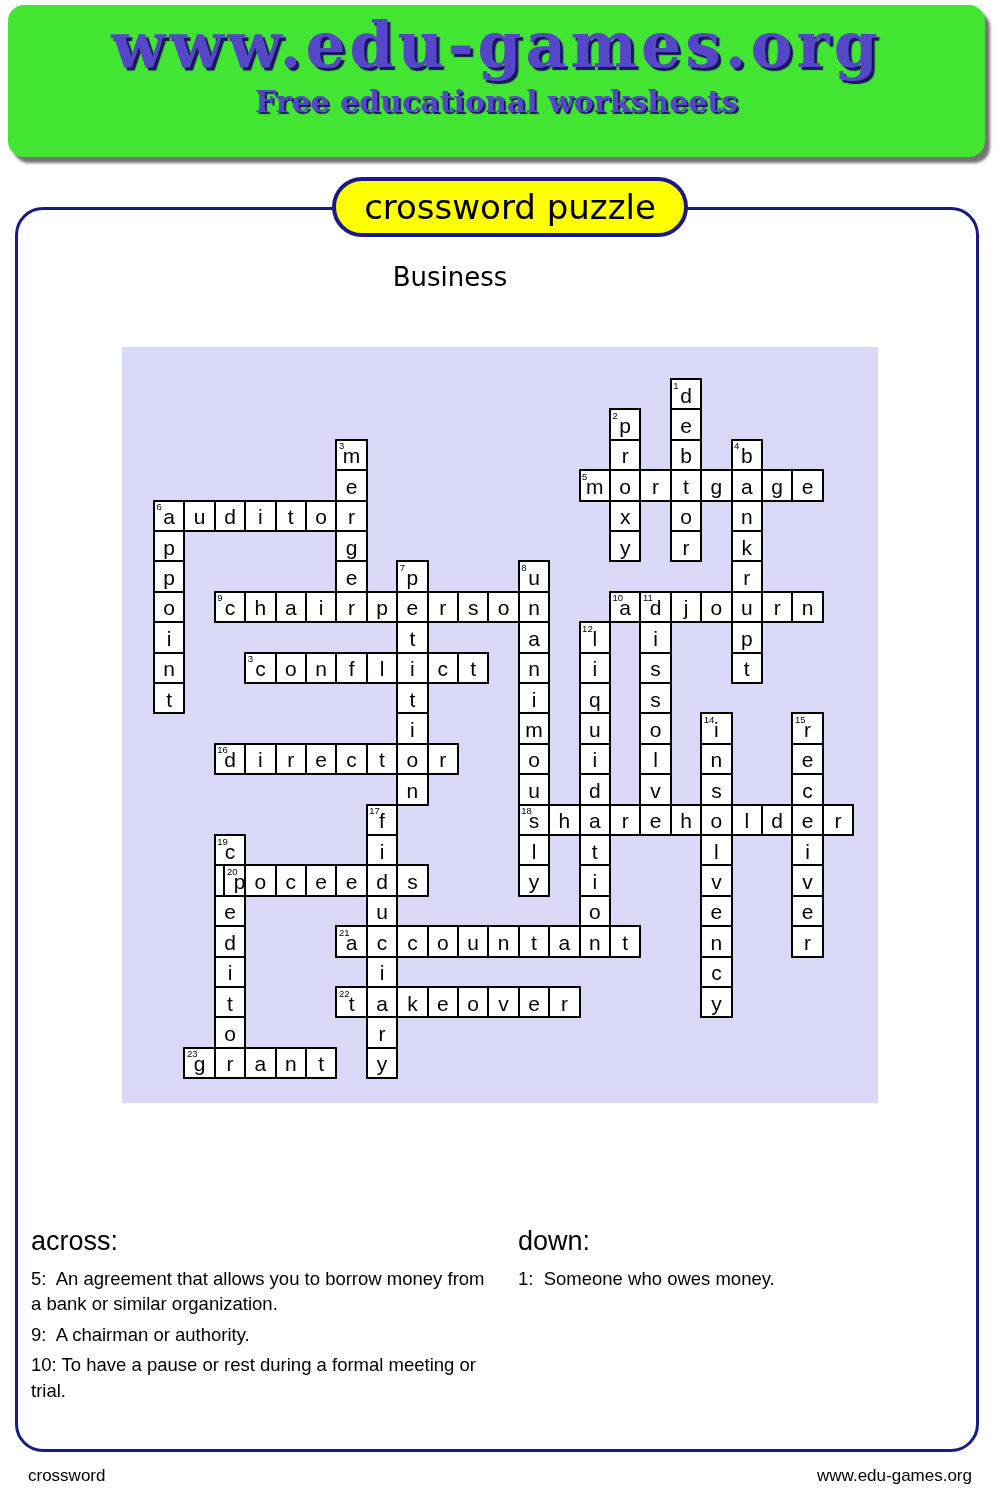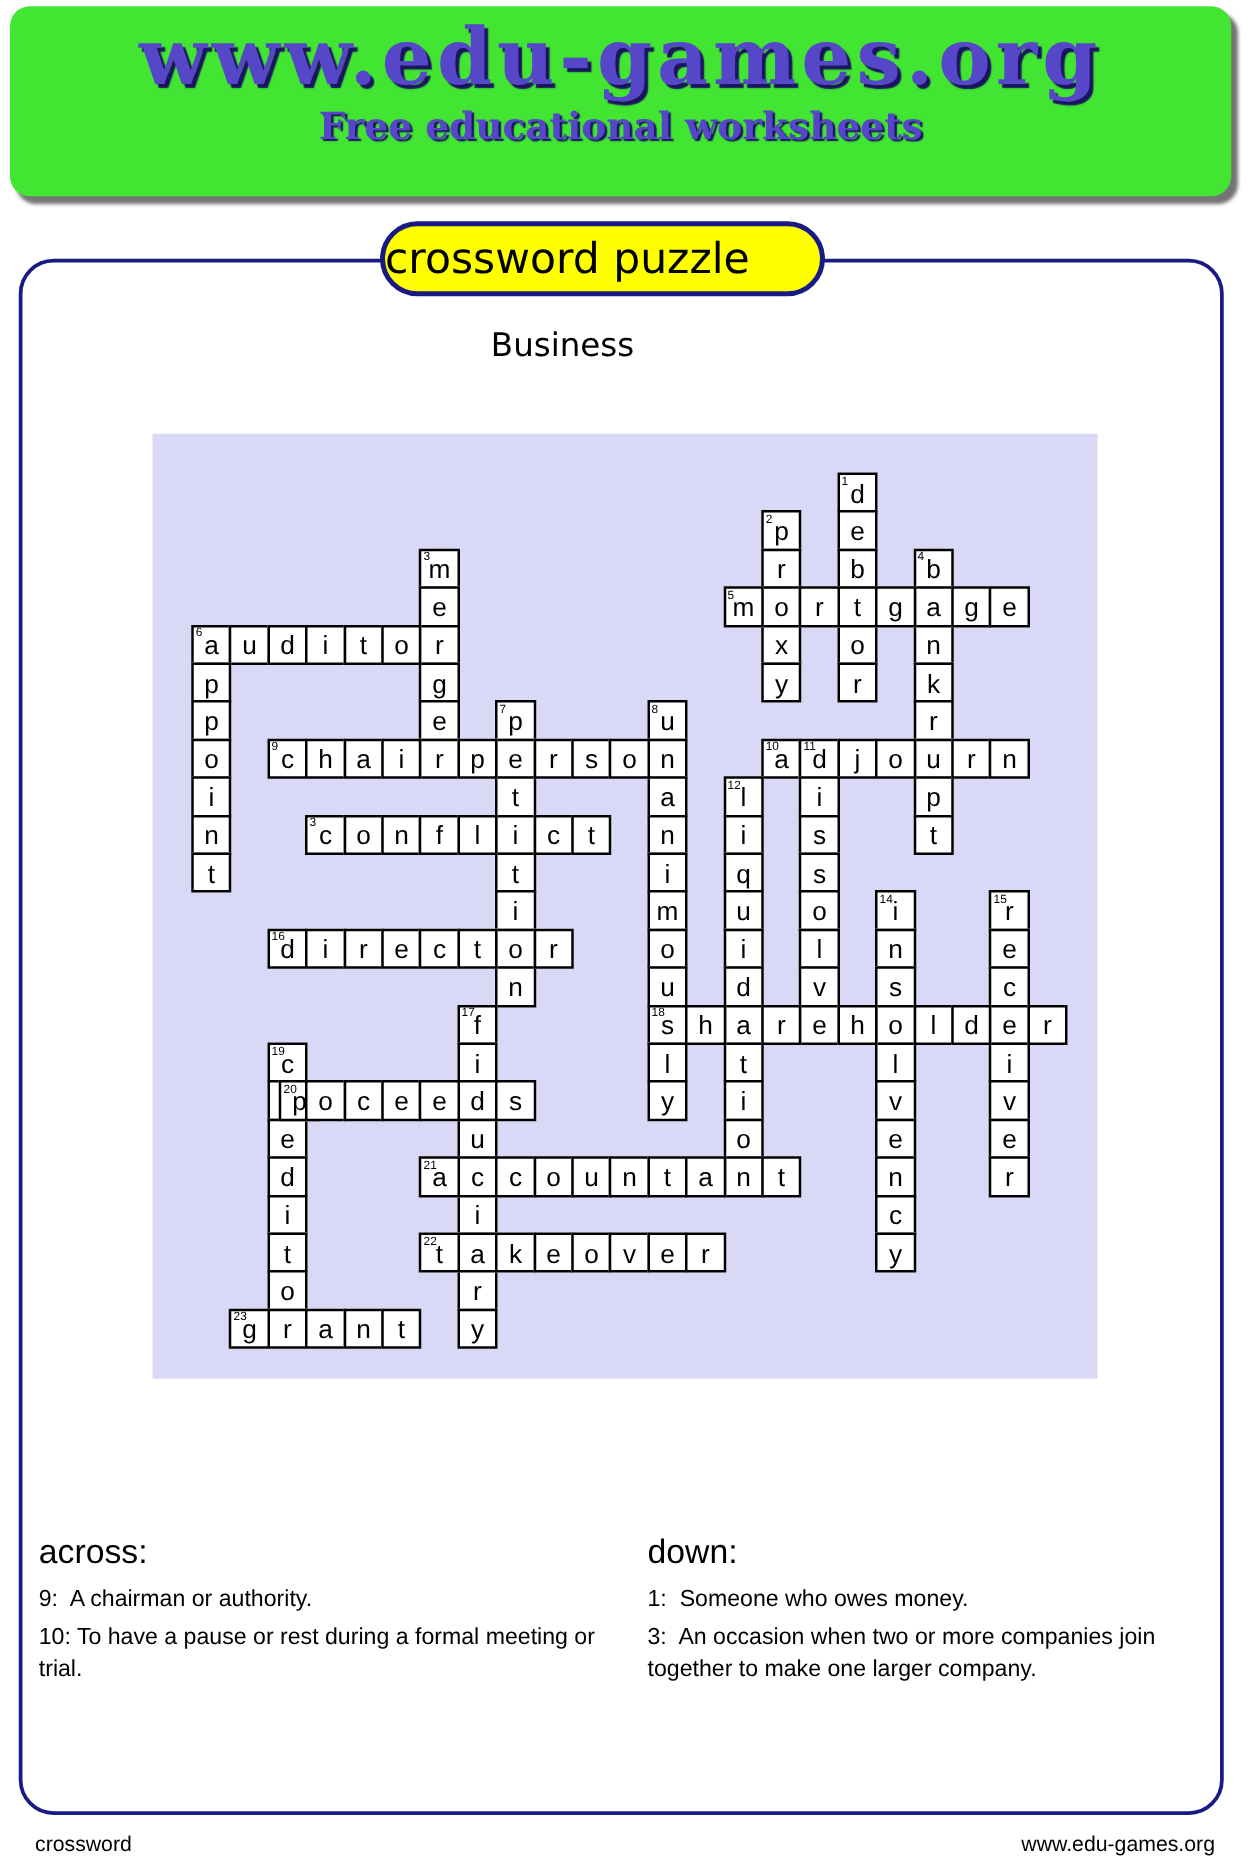--- a/index.html
+++ b/index.html
@@ -40,23 +40,23 @@
     font-size: 30px; color: var(--purple);
     text-shadow: 2px 2px 1px var(--purple-shadow);
   }
 
   
   .main-box {
     position: absolute; left: 15px; top: 207px; width: 964px; height: 1245px;
     border: 3px solid var(--navy); border-radius: 28px; background: #fff;
   }
   .badge {
-    position: absolute; left: 304px; top: 177px; width: 356px; height: 60px;
+    position: absolute; left: 332px; top: 177px; width: 356px; height: 60px;
     background: var(--yellow); border: 4px solid var(--navy); border-radius: 30px;
-    display: flex; align-items: center; justify-content: flex-start; z-index: 5;
+    display: flex; align-items: center; justify-content: center; z-index: 5;
   }
   .badge-label { font-family: "DejaVu Sans", sans-serif; font-size: 34px; color: #000; }
 
   .topic {
     position: absolute; left: 50px; top: 262px; width: 800px; text-align: center;
     font-family: "DejaVu Sans", sans-serif; font-size: 26px;
   }
 
   
   .grid-bg {
@@ -642,27 +642,27 @@
       <span class="letter">n</span>
     </div>
     <div class="cell" style="left: 183px; top: 699.8px;">
       <span class="letter">t</span>
     </div>
   </div>
 
 <div class="clues clues-across">
   <h2>across:</h2>
   <div>
+      <p class="clue"><span>5</span>:&nbsp; <span>An agreement that allows you to borrow money from a bank or similar organization.</span></p>
       <p class="clue"><span>9</span>:&nbsp; <span>A chairman or authority.</span></p>
       <p class="clue"><span>10</span>: <span>To have a pause or rest during a formal meeting or trial.</span></p>
     </div>
 </div>
 
 <div class="clues clues-down">
   <h2>down:</h2>
   <div>
       <p class="clue"><span>1</span>:&nbsp; <span>Someone who owes money.</span></p>
-      <p class="clue"><span>3</span>:&nbsp; <span>An occasion when two or more companies join together to make one larger company.</span></p>
     </div>
 </div>
 
 <div class="footer-left">crossword</div>
 <div class="footer-right">www.edu-games.org</div>
 
 </body></html>

